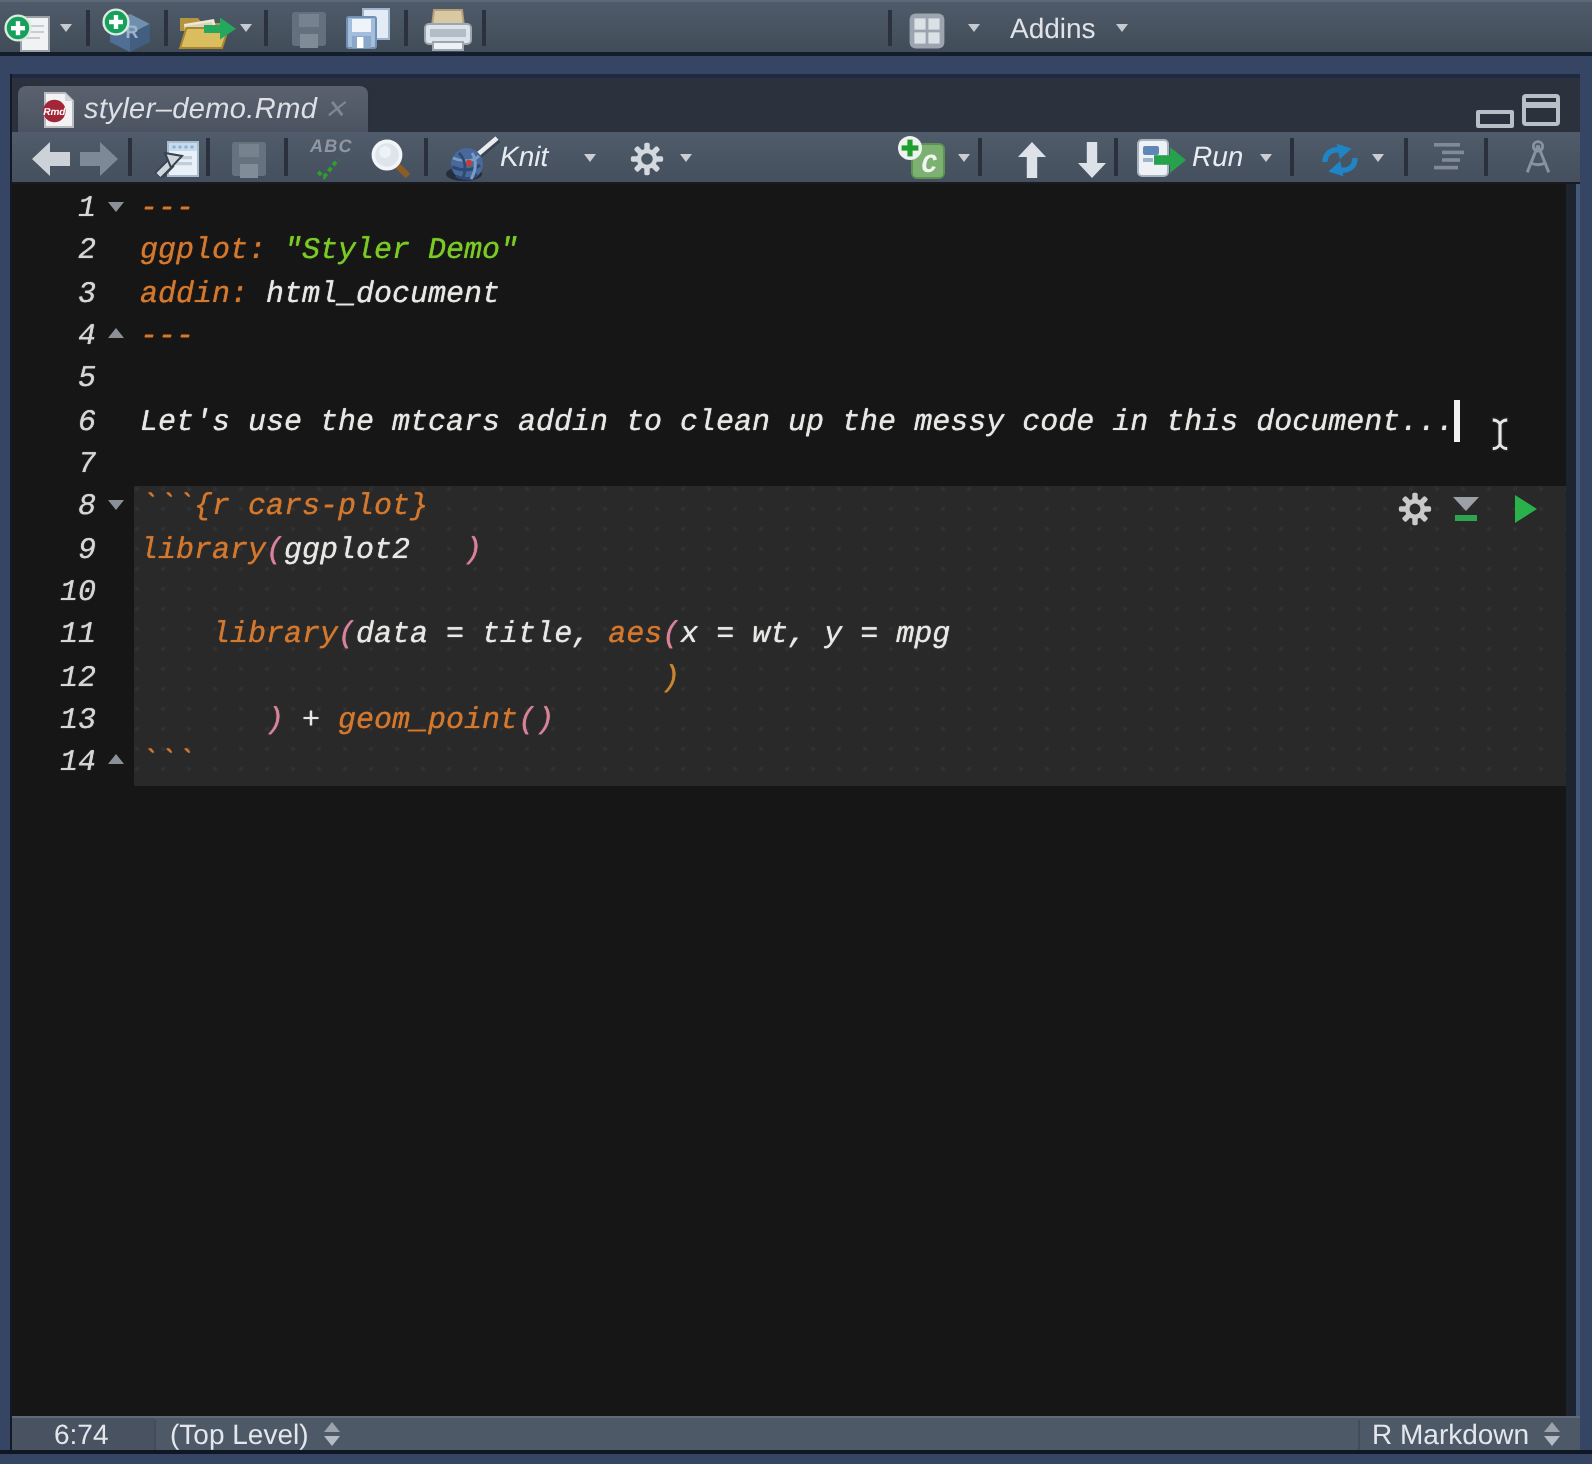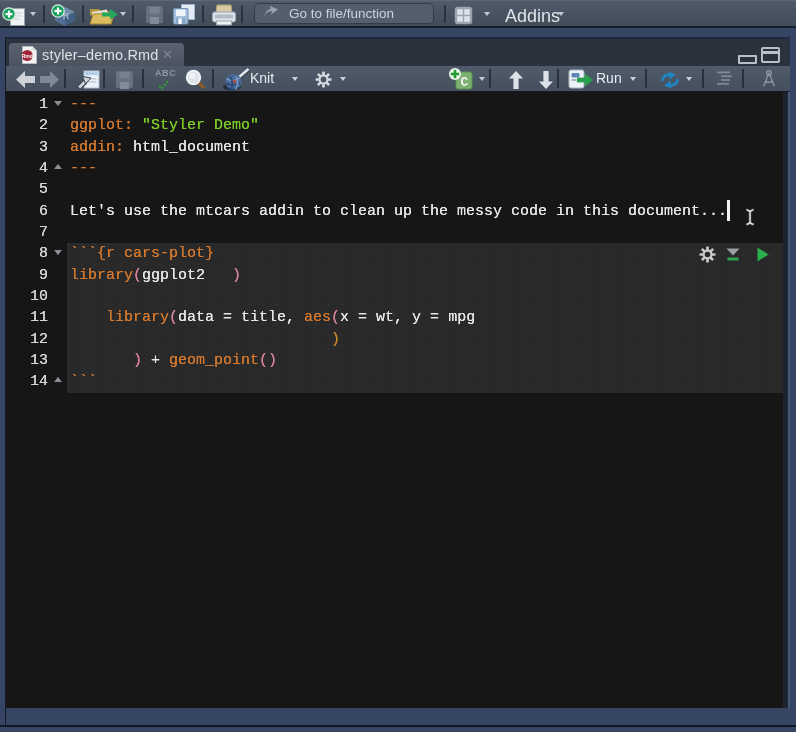--- a/index.html
+++ b/index.html
@@ -11,27 +11,27 @@
 
 #tb { left:0; top:0; width:796px; height:28px;
   background:linear-gradient(#4f5b6a, #47525f 60%, #414c59);
   border-top:1px solid #5c6876; border-bottom:2px solid #141d2c; }
 .sep1 { position:absolute; top:4px; width:2px; height:18px; background:#2b323d; }
 .dd { position:absolute; width:0; height:0; border-left:3.5px solid transparent;
   border-right:3.5px solid transparent; border-top:4.5px solid #c5cad1; }
 #gobox { position:absolute; left:254px; top:2px; width:180px; height:21px;
   background:#545f6d; border:1px solid #303c4b; border-radius:5px; }
 #gotxt { position:absolute; left:34px; top:2px; font-size:13.5px; color:#ccd2d9; }
-#addins { position:absolute; left:505px; top:5px; font-size:18px; color:#dfe3e8; }
+#addins { position:absolute; left:505px; top:5px; font-size:14px; color:#dfe3e8; }
 
 
 #panebg { left:0; top:28px; width:796px; height:704px; background:#364564; }
 
 
-#win { left:5px; top:37px; width:785px; height:688px; }
+#win { left:5px; top:37px; width:785px; height:688px;font-style:italic; }
 
 
 #tabbar { left:0; top:0; width:785px; height:29px; background:#2b323e;
   border-top:2px solid #1d2a40; }
 #tab { position:absolute; left:3px; top:3px; width:177px; height:26px;
   background:linear-gradient(#5a6270, #4a525f);
   border:1px solid #2b313c; border-bottom:none; border-radius:5px 5px 0 0; }
 #tabtitle { position:absolute; left:33px; top:4px; font-size:14.5px; color:#dde1e6; letter-spacing:0.2px; }
 #tabclose { position:absolute; left:153px; top:4px; font-size:13px; color:#7e8694; }
 .winbtn { position:absolute; border:2px solid #b9bfc7; background:transparent; }
@@ -88,26 +88,20 @@
     <div class="sep1" style="left:43px"></div>
     <div class="sep1" style="left:82px"></div>
     <div class="sep1" style="left:132px"></div>
     <div class="sep1" style="left:202px"></div>
     <div class="sep1" style="left:241px"></div>
     <div class="sep1" style="left:444px"></div>
     <div class="dd" style="left:30px; top:11px;"></div>
     <div class="dd" style="left:120px; top:11px;"></div>
     <div class="dd" style="left:484px; top:11px;"></div>
     <div class="dd" style="left:558px; top:11px;"></div>
-    <div id="gobox">
-        <div id="gotxt">Go to file/function</div>
-      <svg class="abs" style="left:7px;top:2px" width="19" height="16" viewBox="0 0 19 16">
-        <path d="M2 15 C2 8 5 5.5 10 5 L9 8.5 L16 3.5 L8 0 L8.5 3 C4 4 2 9 2 15 z" fill="#99a1ab"></path>
-      </svg>
-    </div>
     <div id="addins">Addins</div>
     <svg class="abs" style="left:2px;top:3px" width="26" height="23" viewBox="0 0 26 23">
       <rect x="8.5" y="4.5" width="14" height="17" fill="#f1f2f3" stroke="#9aa0a7" stroke-width="1"></rect>
       <g stroke="#c9cdd2" stroke-width="1">
           <line x1="11" y1="9" x2="20" y2="9"></line>
           <line x1="11" y1="12" x2="20" y2="12"></line>
           <line x1="11" y1="15" x2="18" y2="15"></line>
         </g>
       <circle cx="7" cy="10" r="6.2" fill="#16a05c" stroke="#d9ecdf" stroke-width="1.2"></circle>
       <rect x="3.5" y="9" width="7" height="2.2" fill="#fff"></rect>
@@ -344,14 +338,24 @@
       <svg class="abs" style="left:752px;top:155px" width="12" height="15" viewBox="0 0 12 15">
         <polygon points="0.5,0.5 11.5,7.5 0.5,14.5" fill="#2bb14c"></polygon>
       </svg>
       <svg class="abs" style="left:739px;top:115px" width="12" height="21" viewBox="0 0 15 25">
         <path d="M2.5 1.5 c2 0 4 .8 5 2 c1 -1.2 3 -2 5 -2 l0 3 c-1.5 0 -3 .5 -3.5 1.5 l0 12 c.5 1 2 1.5 3.5 1.5 l0 3 c-2 0 -4 -.8 -5 -2 c-1 1.2 -3 2 -5 2 l0 -3 c1.5 0 3 -.5 3.5 -1.5 l0 -12 c-.5 -1 -2 -1.5 -3.5 -1.5 z" fill="#e8e8e8" stroke="#222222" stroke-width="1"></path>
       </svg>
       <div id="cursor" class="abs"></div>
     </div>
     <div id="edright" class="abs"></div>
   </div>
+  <div id="statusbar" class="abs">
+    <div class="abs" style="left:0; top:0; width:72px; height:16px; background:rgba(0,0,0,0.07);"></div>
+    <div class="sttxt" style="left:22px; top:0;">6:74</div>
+    <div class="stsep" style="left:72px;"></div>
+    <div class="sttxt" style="left:80px; top:0;">(Top Level)</div>
+    <div class="updown" style="left:157px; top:2px;"></div>
+    <div class="stsep" style="left:674px;"></div>
+    <div class="sttxt" style="left:681px; top:0;">R Markdown</div>
+    <div class="updown" style="left:767px; top:2px;"></div>
+  </div>
   <div id="bottomstrip" class="abs"></div>
 </div>
 
 </body></html>

